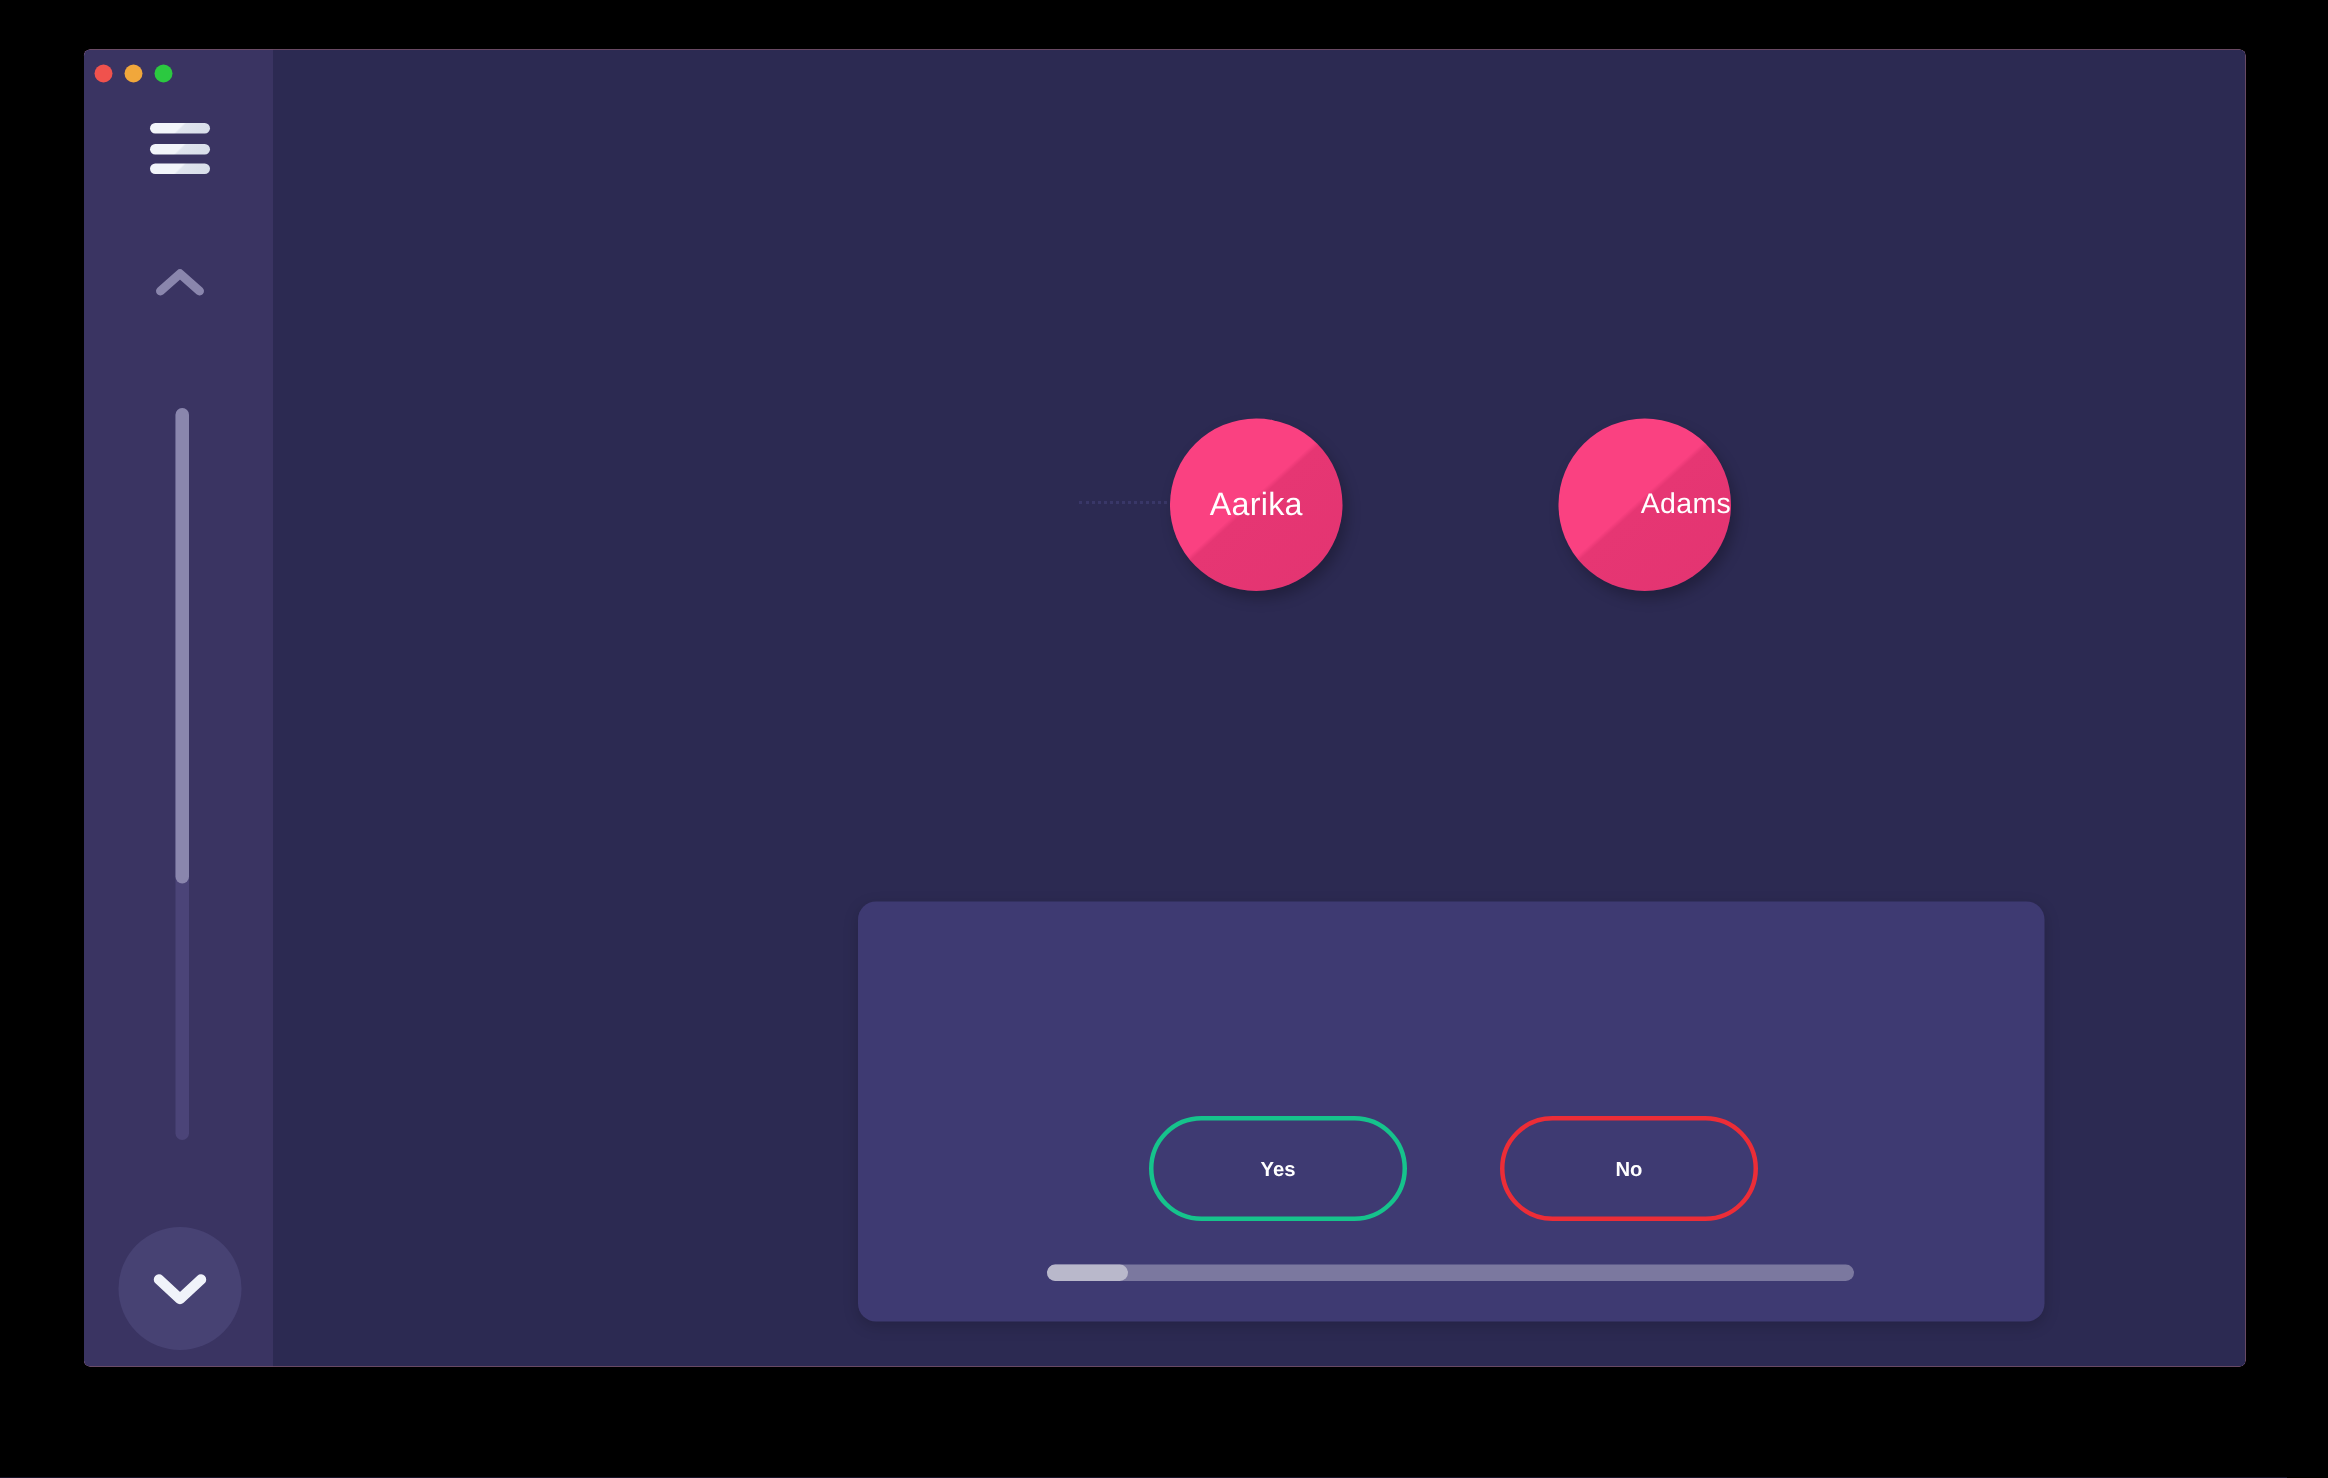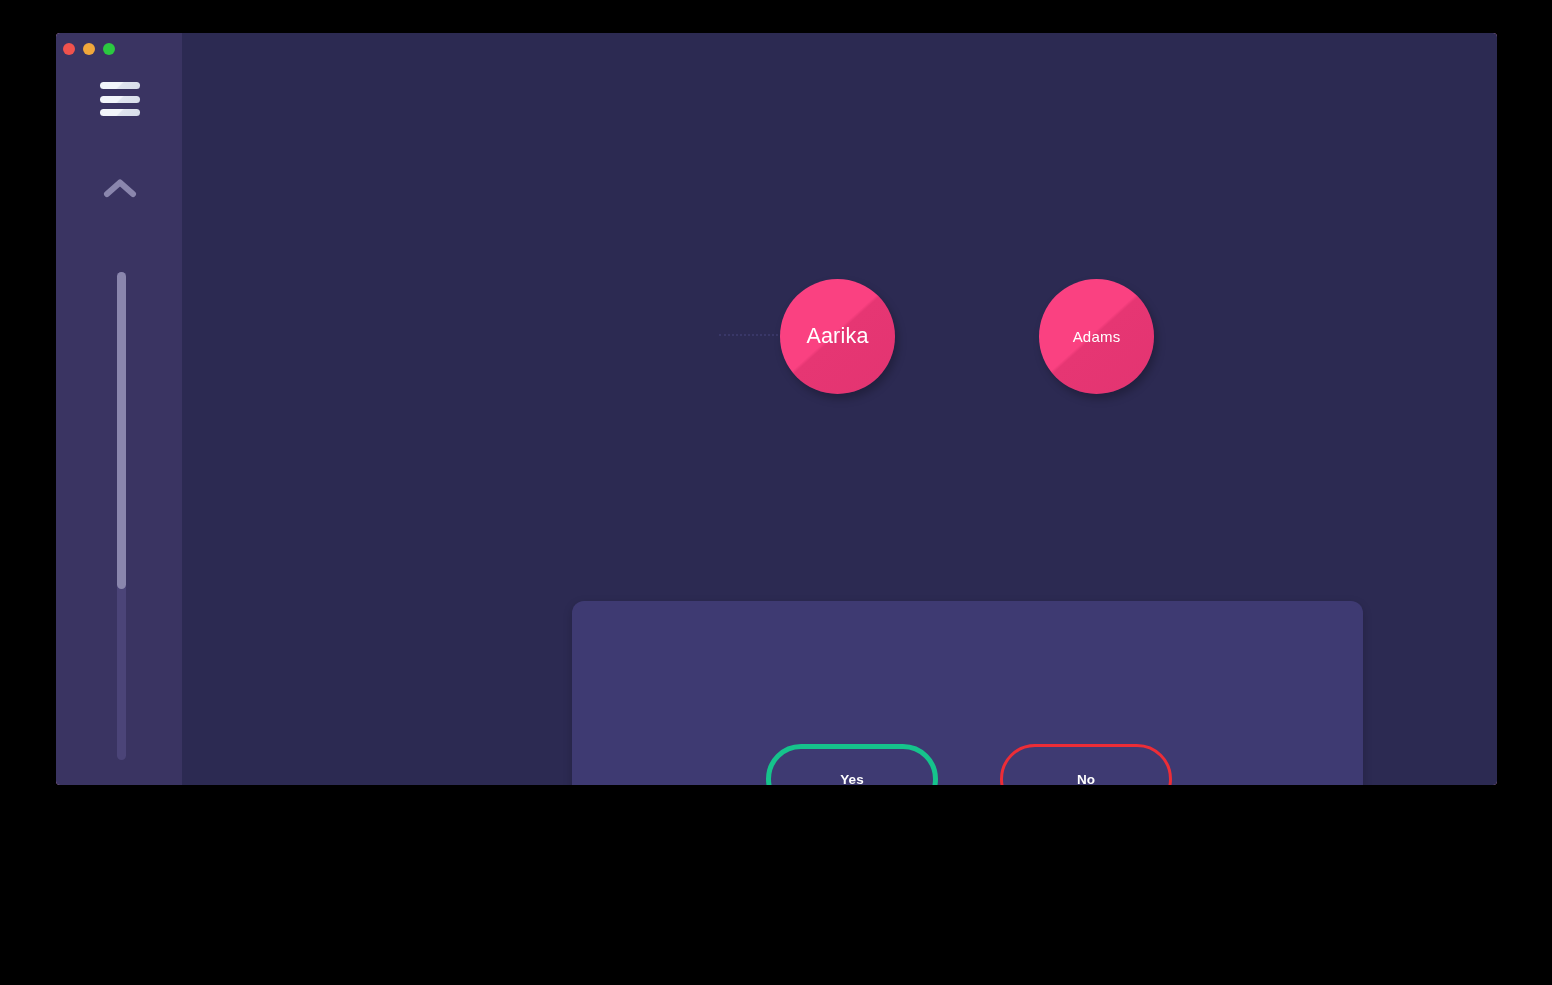--- a/index.html
+++ b/index.html
@@ -15,21 +15,21 @@
     overflow: hidden;
     position: relative;
   }
 
   
   #app-window {
     position: absolute;
     left: 56px;
     top: 33px;
     width: 1441px;
-    height: 752px;
+    height: 878px;
     background: #f9a8d4;
     border-radius: 4px;
     overflow: hidden;
     display: flex;
   }
 
   
   #sidebar {
     position: relative;
     width: 126px;
@@ -197,21 +197,21 @@
     background: transparent;
     display: flex;
     align-items: center;
     justify-content: center;
     color: #ffffff;
     font-size: 13.5px;
     font-weight: 700;
     cursor: pointer;
     box-sizing: border-box;
   }
-  .answer-button.yes { border: 5px solid #a3a3a3; }
+  .answer-button.yes { border: 3px solid #a3a3a3; }
   .answer-button.no  { border: 3px solid #d946ef; }
 
   #progress-track {
     position: absolute;
     left: 126px;
     top: 242px;
     width: 538px;
     height: 11px;
     border-radius: 5.5px;
     background: #7b789f;
@@ -262,21 +262,21 @@
   <div id="main-canvas" style="background: rgb(44, 42, 82);">
 
     <div id="graph-area">
 
       <div class="node-link" style="left:537px; top:301px; width:155px;"></div>
 
       <div class="person-node" style="left:598px; top:246px; width:115px; height:115px; font-size:21.5px;">
         <span class="node-label">Aarika</span>
       </div>
 
-      <div class="person-node" style="left:857px; top:246px; width:115px; height:115px; font-size:15px;">
+      <div class="person-node" style="left:857px; top:246px; width:115px; height:115px; font-size:19px;justify-content:flex-end;">
         <span class="node-label">Adams</span>
       </div>
     </div>
 
     <div id="question-card" style="background: rgb(62, 58, 114);">
 
 
       <div id="answer-buttons">
         <div class="answer-button yes" style="border-color: rgb(22, 195, 140);">
           <span>Yes</span>

